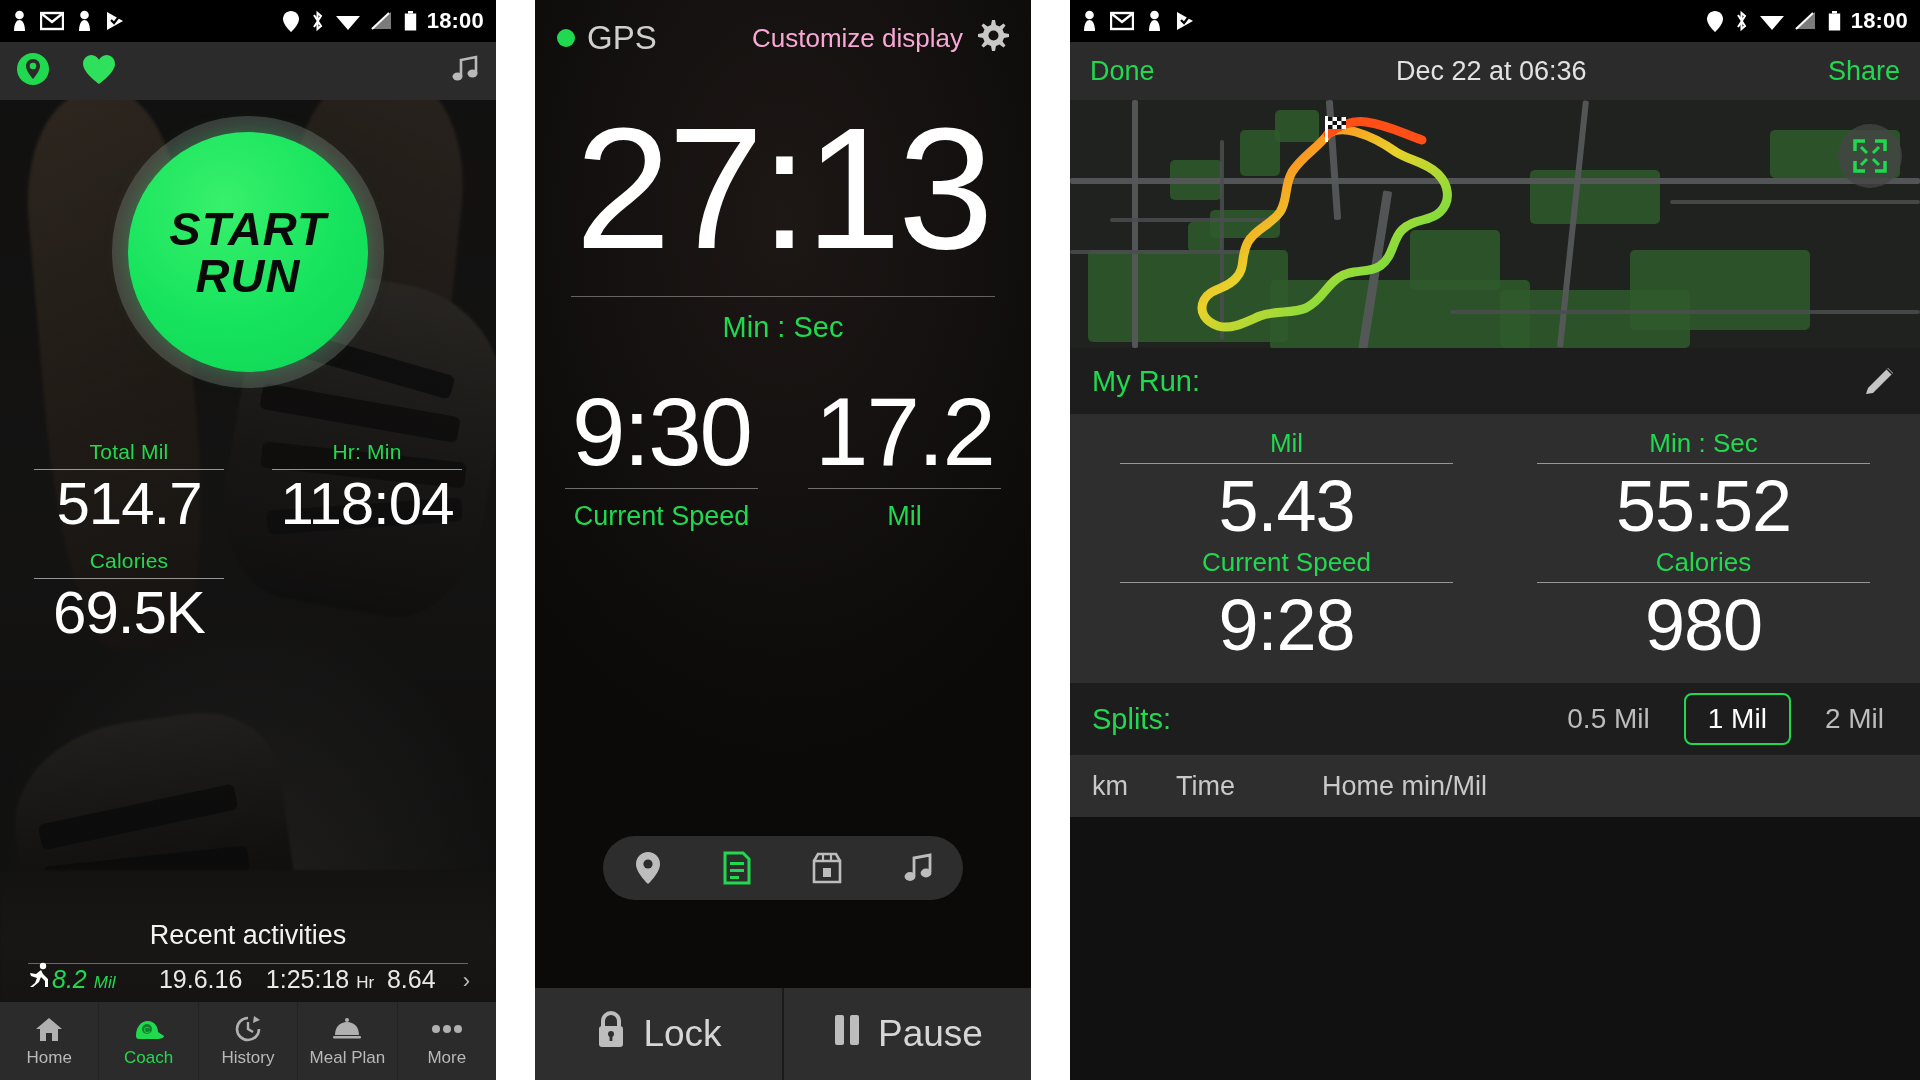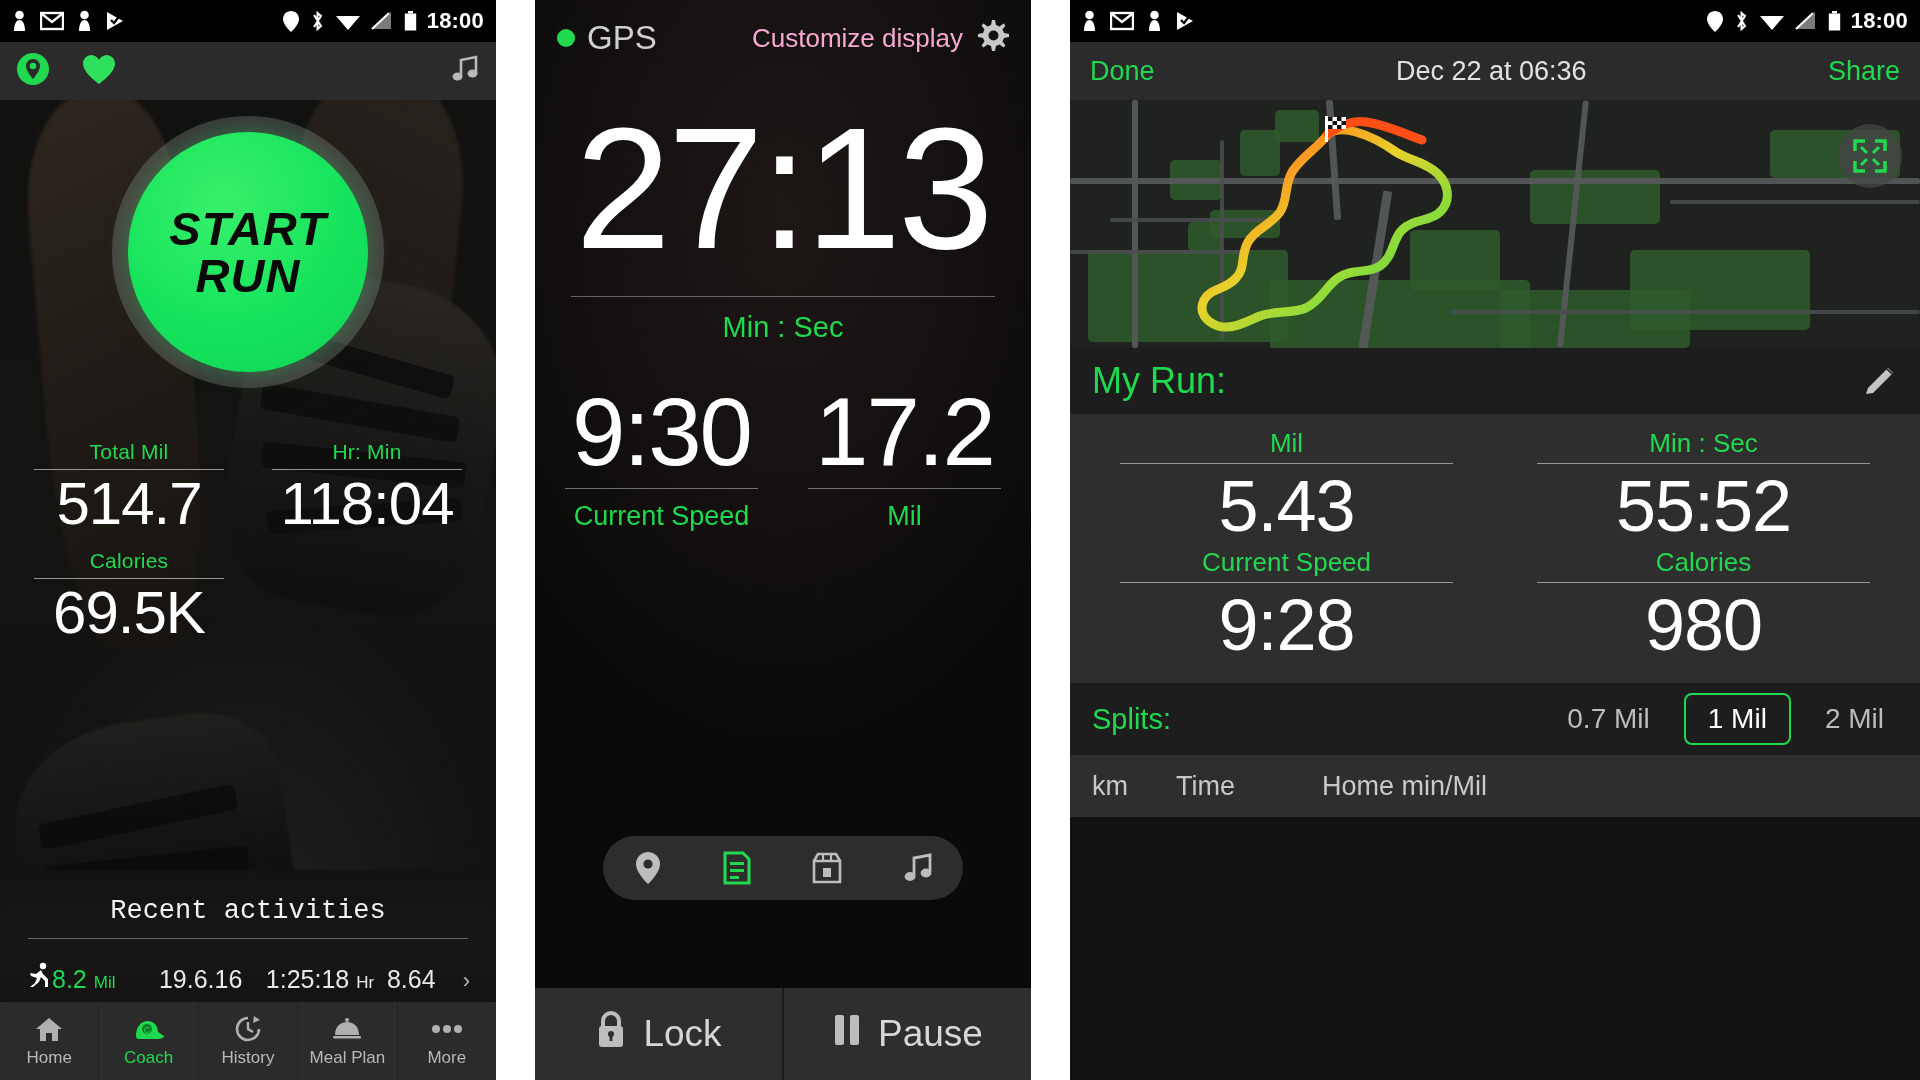--- a/index.html
+++ b/index.html
@@ -111,31 +111,31 @@
     column-gap: 40px; padding: 0 30px;
   }
   .scell { text-align: center; padding-bottom: 14px; }
   .slabel { color: #21d94f; font-size: 21px; margin-bottom: 5px; letter-spacing: .2px; }
   .srule { height: 1px; background: rgba(255,255,255,.55); margin: 0 4px 2px; }
   .svalue {
     color: #fff; font-size: 60px; font-weight: 300; line-height: 1.05;
     font-family: "Liberation Sans", sans-serif; letter-spacing: -1px;
   }
   .recent {
-    position: absolute; left: 0; right: 0; top: 896px; text-align: center; font-family: Liberation Mono, monospace;
+    position: absolute; left: 0; right: 0; top: 920px; text-align: center;
   }
   .recent-title { color: #f2f2f2; font-size: 27px; font-weight: 300; }
   .recent-rule { height: 1px; background: rgba(255,255,255,.35); margin: 12px 28px 0; }
   .act-row {
     position: absolute; left: 0; right: 0; top: 962px;
     display: flex; align-items: baseline; padding: 0 26px; gap: 0;
     font-size: 25px; color: #e8e8e8; font-weight: 300;
   }
   .act-icon { width: 36px; color:#fff; font-size: 24px; }
-  .act-dist { color: #21d94f; width: 150px; }
+  .act-dist { color: #21d94f; width: 150px; font-style: italic; }
   .act-dist .unit { font-size: 17px; }
   .act-date { width: 150px; }
   .act-time { width: 170px; }
   .act-time .unit { font-size: 17px; }
   .act-pace .unit { font-size: 16px; }
   .act-chev { margin-left: auto; color: #bbb; font-size: 22px; }
 
   .tabbar {
     position: absolute; left: 0; right: 0; bottom: 0; height: 78px;
     background: #2b2b2b; display: flex; z-index: 30;
@@ -219,21 +219,21 @@
     position: absolute; right: 18px; top: 24px; width: 64px; height: 64px;
     border-radius: 50%; background: rgba(70,70,70,.75);
     display: flex; align-items: center; justify-content: center; cursor: pointer;
   }
   .flagpin { position: absolute; left: 252px; top: 14px; width: 26px; height: 26px; }
 
   .myrun {
     height: 66px; background: #1d1d1d; display: flex; align-items: center;
     padding: 0 22px;
   }
-  .myrun-label { color: #21d94f; font-size: 36px; }
+  .myrun-label { color: #21d94f; font-size: 29px; }
   .pencil { margin-left: auto; cursor: pointer; }
 
   .p3grid {
     background: #2e2e2e; display: grid; grid-template-columns: 1fr 1fr;
     padding: 14px 24px 18px; column-gap: 32px;
   }
   .p3cell { text-align: center; }
   .p3lab { color: #21d94f; font-size: 26px; margin-bottom: 2px; }
   .p3rule { height: 1px; background: rgba(255,255,255,.5); margin: 4px 26px 2px; }
   .p3val { color: #fff; font-size: 72px; font-weight: 300; line-height: 1.12; letter-spacing: -1px; }
@@ -678,21 +678,21 @@
       <div class="p3cell">
         <div class="p3lab">Calories</div>
         <div class="p3rule"></div>
         <div class="p3val">980</div>
       </div>
     </div>
 
     <div class="splits">
       <span class="splits-label">Splits:</span>
       <span class="split-opts">
-        <span class="sopt">0.7 Mil</span>
+        <span class="sopt">0.5 Mil</span>
         <span class="sopt sel">1 Mil</span>
         <span class="sopt">2 Mil</span>
       </span>
     </div>
 
     <div class="thead">
       <span class="c-km">km</span>
       <span class="c-time">Time</span>
       <span>Home min/Mil</span>
     </div>

